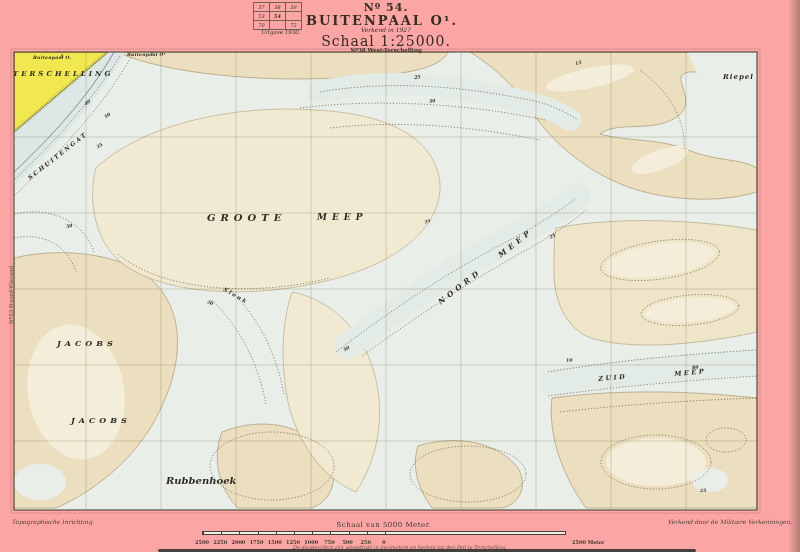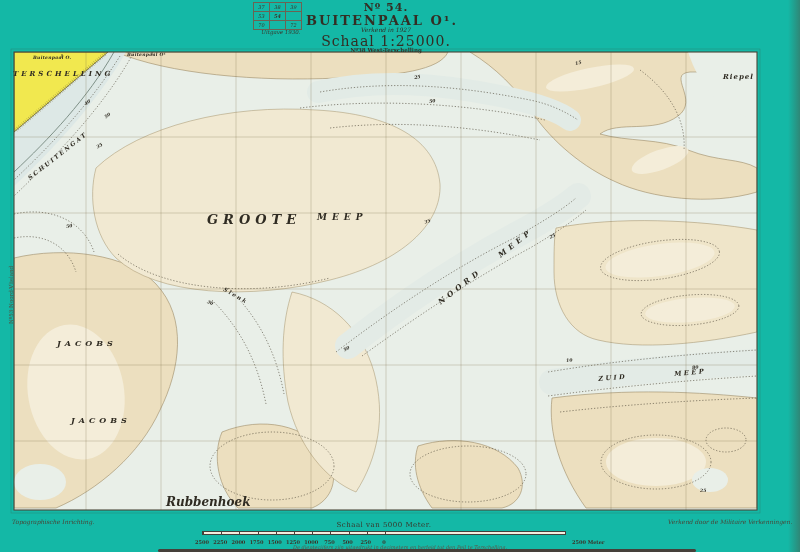--- a/index.html
+++ b/index.html
@@ -1,16 +1,16 @@
 <!DOCTYPE html>
 <html><head>
 <meta charset="utf-8">
 <style>
   html,body{margin:0;padding:0;}
-  .page{position:relative;width:800px;height:552px;background:#14b8a6;overflow:hidden;
+  .page{position:relative;width:800px;height:552px;background:#fca5a5;overflow:hidden;
         font-family:"DejaVu Serif", serif;}
   
   .hdr{position:absolute;left:0;top:0;width:800px;text-align:center;color:#332e24;}
   .hdr-no{position:absolute;left:300px;top:1px;width:172px;font-size:11px;font-weight:bold;letter-spacing:1px;}
   .hdr-title{position:absolute;left:246px;top:13px;width:272px;font-size:13px;font-weight:bold;letter-spacing:2px;}
   .hdr-verkend{position:absolute;left:300px;top:26px;width:172px;font-size:6px;font-style:italic;}
   .hdr-schaal{position:absolute;left:280px;top:33px;width:212px;font-size:14px;letter-spacing:1px;}
   .hdr-series{position:absolute;left:300px;top:47px;width:172px;font-size:5.5px;font-weight:bold;}
   
   .idx{position:absolute;left:253px;top:2px;border-collapse:collapse;}
@@ -40,28 +40,28 @@
   .sb-labels{position:absolute;left:0;top:0;}
   .sb-num{position:absolute;top:539px;font-size:5px;font-weight:bold;color:#3a352a;transform:translateX(-50%);}
   .sb-right{position:absolute;left:572px;top:539px;font-size:5px;font-weight:bold;color:#3a352a;}
   
   .mlabel{position:absolute;font-style:italic;color:#2f2b22;white-space:nowrap;
           transform-origin:left top;line-height:1;}
   .L-terschelling{left:13px;top:70px;font-size:7px;font-weight:bold;letter-spacing:3px;}
   .L-buitA{left:33px;top:56px;font-size:4.5px;font-weight:bold;letter-spacing:0.3px;}
   .L-buitB{left:127px;top:53px;font-size:4.5px;font-weight:bold;letter-spacing:0.3px;}
   .L-schuitengat{left:27px;top:176px;font-size:6px;letter-spacing:2px;font-weight:bold;transform:rotate(-38deg);}
-  .L-groote{left:207px;top:213px;font-size:13px;letter-spacing:5px;font-weight:bold;}
+  .L-groote{left:207px;top:213px;font-size:10px;letter-spacing:5px;font-weight:bold;}
   .L-plaat{left:317px;top:213px;font-size:9px;letter-spacing:5px;font-weight:bold;}
   .L-noord{left:437px;top:300px;font-size:7.5px;letter-spacing:4px;font-weight:bold;transform:rotate(-38deg);}
   .L-meepN{left:497px;top:253px;font-size:7.5px;letter-spacing:4px;font-weight:bold;transform:rotate(-38deg);}
   .L-slenk{left:225px;top:287px;font-size:5.5px;letter-spacing:2px;font-weight:bold;transform:rotate(30deg);}
   .L-jacobs{left:57px;top:339px;font-size:8px;letter-spacing:4px;font-weight:bold;}
   .L-ruggen{left:71px;top:416px;font-size:8px;letter-spacing:4px;font-weight:bold;}
-  .L-rubbenhoek{left:166px;top:496px;font-size:12px;font-weight:bold;}
+  .L-rubbenhoek{left:166px;top:476px;font-size:10px;font-weight:bold;}
   .L-zuid{left:598px;top:376px;font-size:6.5px;letter-spacing:2.5px;font-weight:bold;transform:rotate(-5deg);}
   .L-meepZ{left:674px;top:371px;font-size:6.5px;letter-spacing:2.5px;font-weight:bold;transform:rotate(-5deg);}
   .L-riepel{left:696px;top:73px;font-size:7px;font-weight:bold;letter-spacing:1px;margin-left:27px;}
   .depth{position:absolute;font-size:4.5px;font-style:italic;font-weight:bold;color:#2f2b22;
          transform-origin:left top;line-height:1;}
   svg{position:absolute;left:0;top:0;}
 </style>
 </head>
 <body>
 

